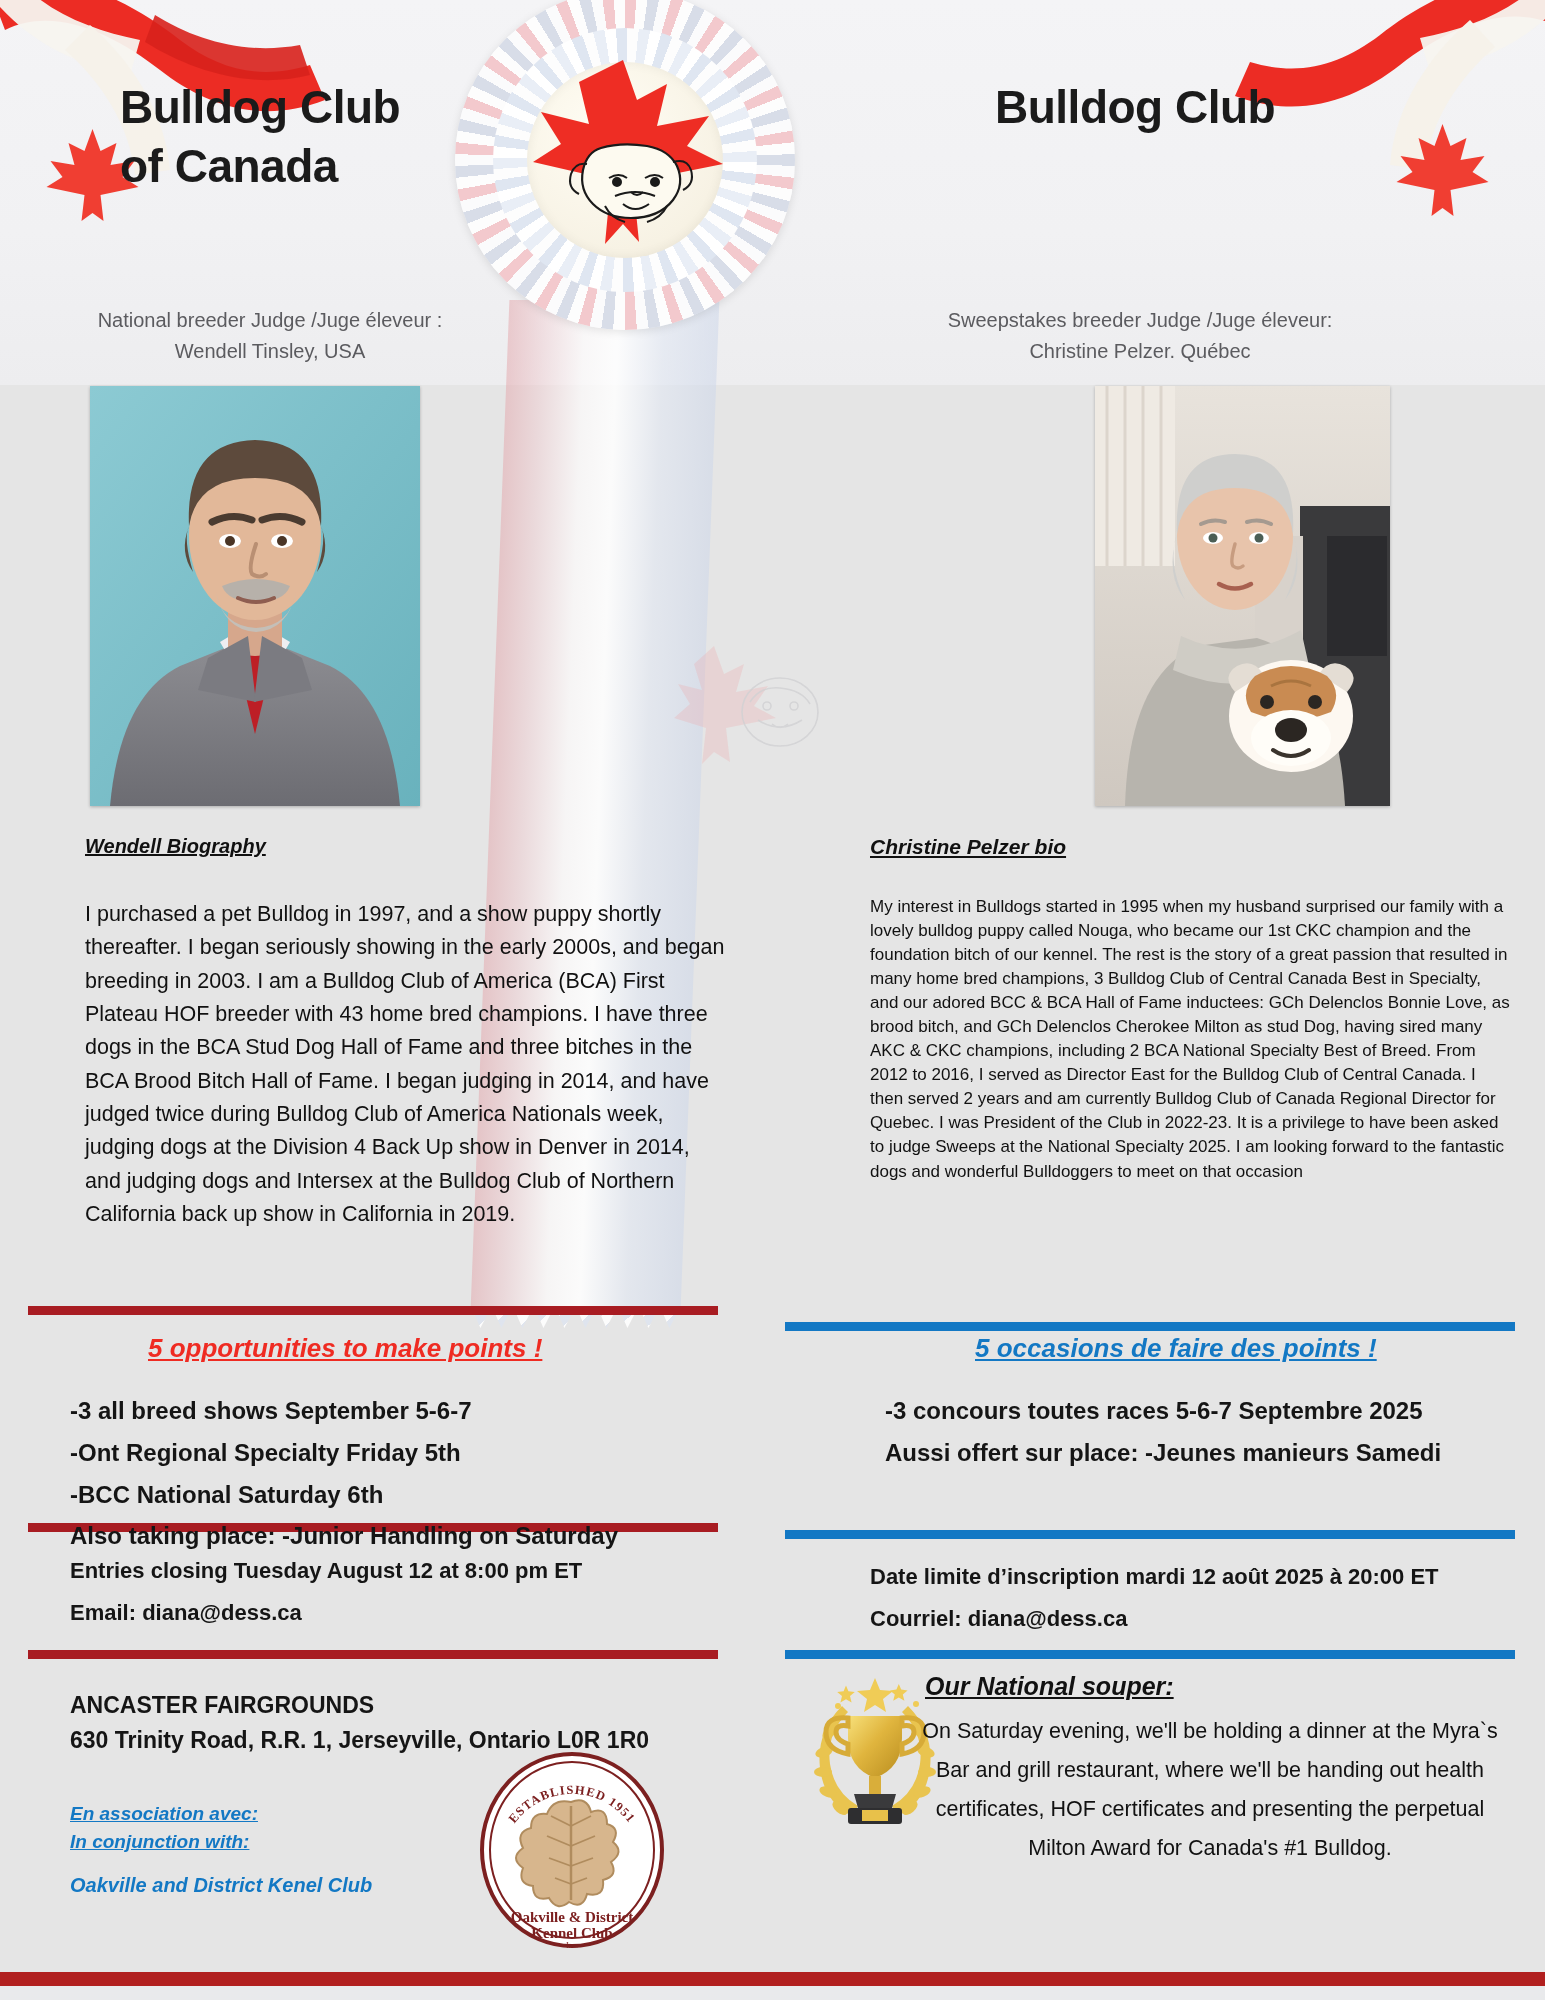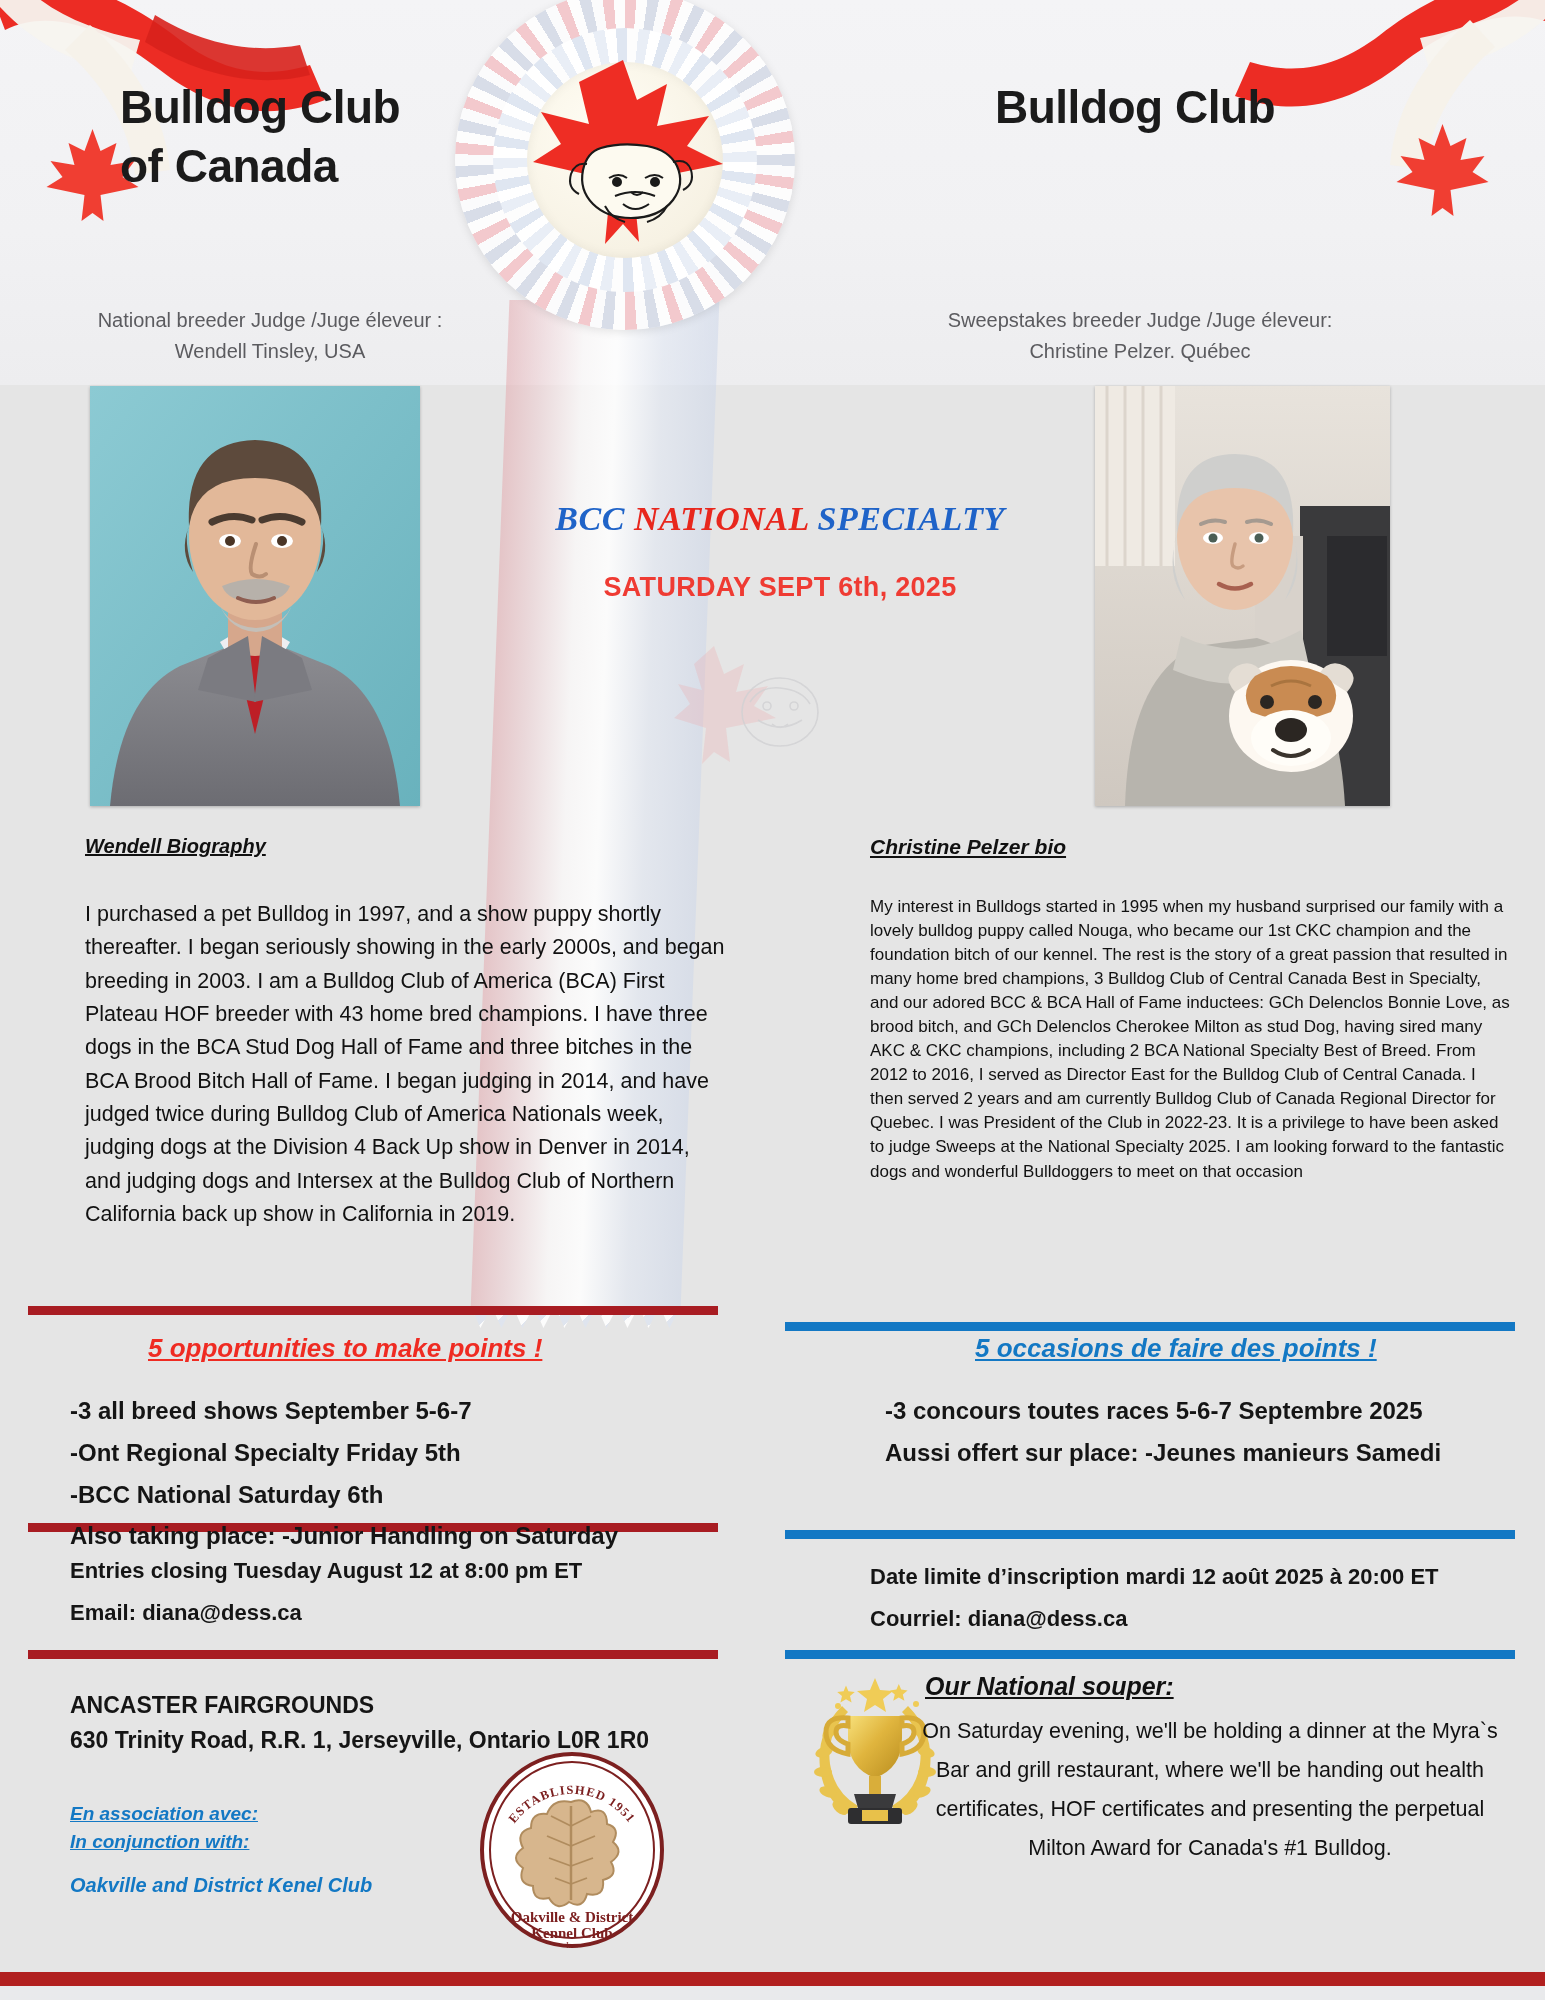--- a/index.html
+++ b/index.html
@@ -390,24 +390,20 @@
         <ellipse cx="196" cy="352" rx="40" ry="28" fill="#fffdf8"></ellipse>
         <ellipse cx="196" cy="344" rx="16" ry="12" fill="#2b2622"></ellipse>
         <circle cx="172" cy="316" r="7" fill="#2b2622"></circle>
         <circle cx="220" cy="316" r="7" fill="#2b2622"></circle>
         <path d="M178,364 q18,12 36,0" stroke="#3a332c" stroke-width="4" fill="none" stroke-linecap="round"></path>
         <path d="M176,300 q20,-10 40,0" stroke="#a9743f" stroke-width="3" fill="none"></path>
       </g>
     </svg>
   </div>
 
-  <div class="event-title">
-    <span class="blue">BCC </span><span class="red">NATIONAL </span><span class="blue">SPECIALTY</span>
-  </div>
-  <div class="event-date">SATURDAY SEPT 6th, 2025</div>
 
   <div class="bio-head bio-head-left">Wendell Biography</div>
   <div class="bio-left">I purchased a pet Bulldog in 1997, and a show puppy shortly thereafter.  I began seriously showing in the early 2000s, and began breeding in 2003.  I am a Bulldog Club of America (BCA) First Plateau HOF breeder with 43 home bred champions.  I have three dogs in the BCA Stud Dog Hall of Fame and three bitches in the BCA Brood Bitch Hall of Fame. I began judging in 2014, and have judged twice during Bulldog Club of America Nationals week, judging dogs at the Division 4 Back Up show in Denver in 2014, and judging dogs and Intersex at the Bulldog Club of Northern California back up show in California in 2019.</div>
 
   <div class="bio-head bio-head-right">Christine Pelzer bio</div>
   <div class="bio-right">My interest in Bulldogs started in 1995 when my husband surprised our family with a lovely bulldog puppy called Nouga, who became our 1st CKC champion and the foundation bitch of our kennel. The rest is the story of a great passion that resulted in many home bred champions, 3 Bulldog Club of Central Canada Best in Specialty, and our adored BCC &amp; BCA Hall of Fame inductees: GCh Delenclos Bonnie Love, as brood bitch, and GCh Delenclos Cherokee Milton as stud Dog, having sired many AKC &amp; CKC champions, including 2 BCA National Specialty Best of Breed. From 2012 to 2016, I served as Director East for the Bulldog Club of Central Canada. I then served 2 years and am currently Bulldog Club of Canada Regional Director for Quebec. I was President of the Club in 2022-23. It is a privilege to have been asked to judge Sweeps at the National Specialty 2025. I am looking forward to the fantastic dogs and wonderful Bulldoggers to meet on that occasion</div>
 
   <div class="rule rule-red" style="left:28px;  top:1306px; width:690px; height:9px;"></div>
   <div class="rule rule-blue" style="left:785px; top:1322px; width:730px; height:9px;"></div>
 

